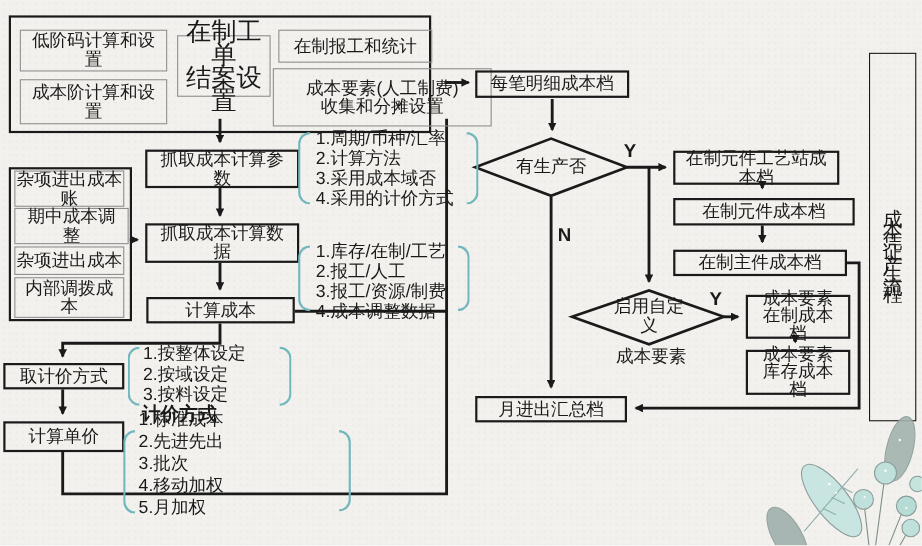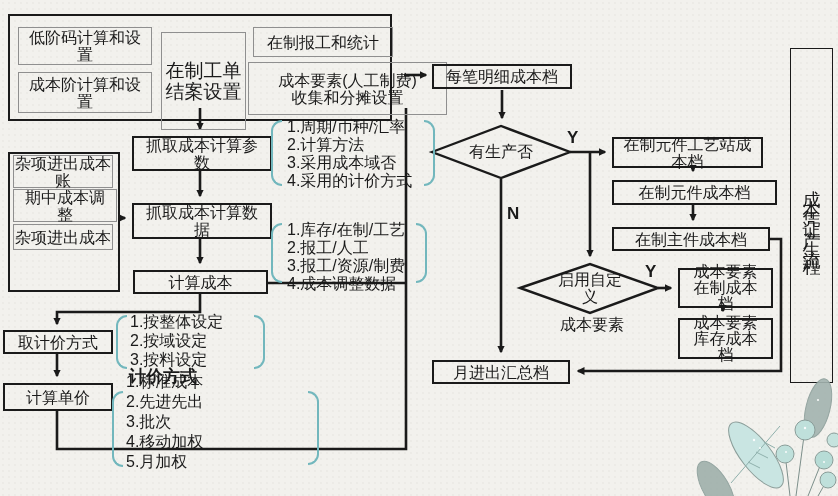--- a/index.html
+++ b/index.html
@@ -64,38 +64,40 @@
       <polygon points="432,152 501,126 570,152 501,178"></polygon>
       <polygon points="520,288 590,264 658,288 590,313"></polygon>
     </g>
   </svg>
 
   <div class="abs frame" style="left:8px;top:14px;width:384px;height:107px;"></div>
   <div class="abs gbox" style="left:18px;top:27px;width:134px;height:38px;">低阶码计算和设
 置</div>
   <div class="abs gbox" style="left:18px;top:72px;width:134px;height:41px;">成本阶计算和设
 置</div>
-  <div class="abs gbox" style="left:161px;top:32px;width:85px;height:98px;font-size:19px;line-height:21px;">在制工单
+  <div class="abs gbox" style="left:161px;top:32px;width:85px;height:56px;font-size:23px;line-height:21px;">在制工单
 结案设置</div>
   <div class="abs gbox" style="left:253px;top:27px;width:140px;height:30px;">在制报工和统计</div>
   <div class="abs gbox" style="left:248px;top:62px;width:199px;height:53px;">成本要素(人工制费)
 收集和分摊设置</div>
 
   <div class="abs tbox" style="left:132px;top:136px;width:140px;height:35px;">抓取成本计算参
 数</div>
   <div class="abs tbox" style="left:132px;top:203px;width:140px;height:36px;">抓取成本计算数
 据</div>
   <div class="abs tbox" style="left:133px;top:270px;width:135px;height:24px;">计算成本</div>
 
   <div class="abs frame" style="left:8px;top:152px;width:112px;height:140px;"></div>
   <div class="abs gbox" style="left:13px;top:155px;width:100px;height:33px;">杂项进出成本
 账</div>
   <div class="abs gbox" style="left:13px;top:189px;width:104px;height:33px;">期中成本调
 整</div>
   <div class="abs gbox" style="left:13px;top:224px;width:100px;height:26px;">杂项进出成本</div>
+  <div class="abs gbox" style="left:13px;top:252px;width:100px;height:37px;">内部调拨成
+本</div>
 
   <div class="abs tbox" style="left:3px;top:330px;width:110px;height:24px;">取计价方式</div>
   <div class="abs tbox" style="left:3px;top:383px;width:110px;height:28px;">计算单价</div>
 
   <div class="abs tbox" style="left:432px;top:64px;width:140px;height:25px;">每笔明细成本档</div>
   <div class="abs lbl" style="left:452px;top:143px;width:98px;text-align:center;">有生产否</div>
   <div class="abs yn" style="left:567px;top:128px;">Y</div>
   <div class="abs yn" style="left:507px;top:204px;">N</div>
 
   <div class="abs tbox" style="left:612px;top:137px;width:151px;height:31px;">在制元件工艺站成

